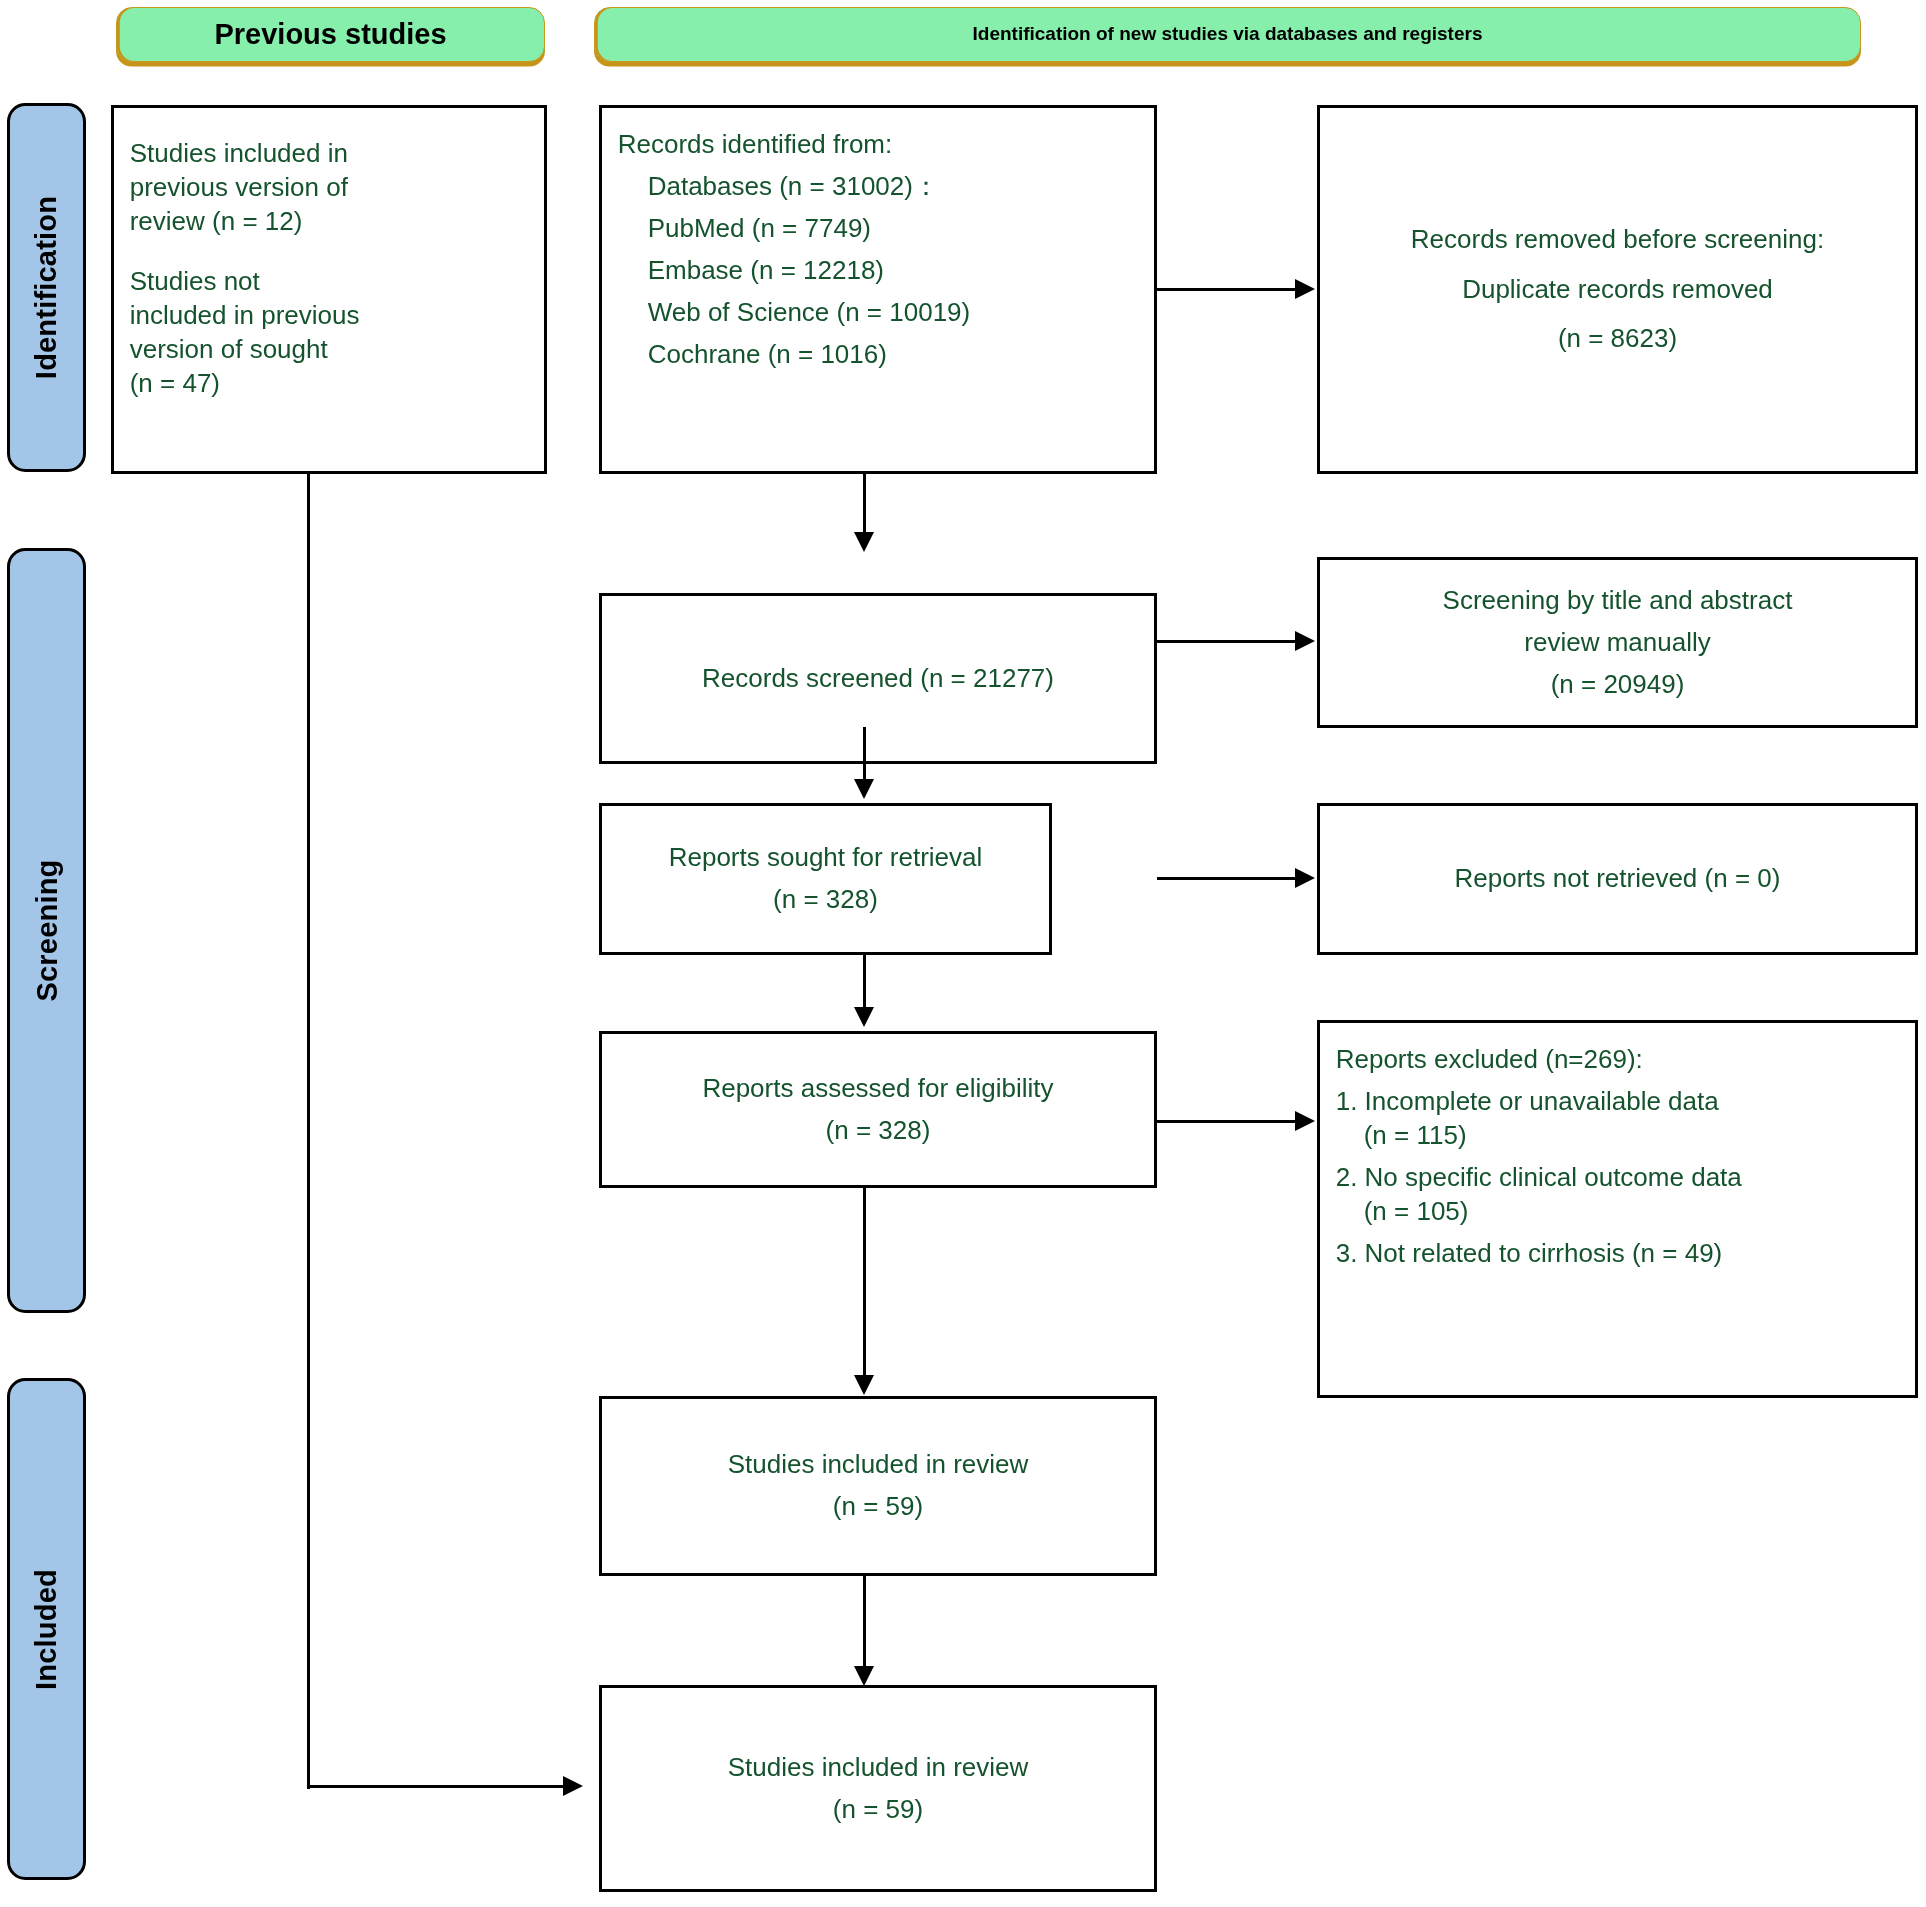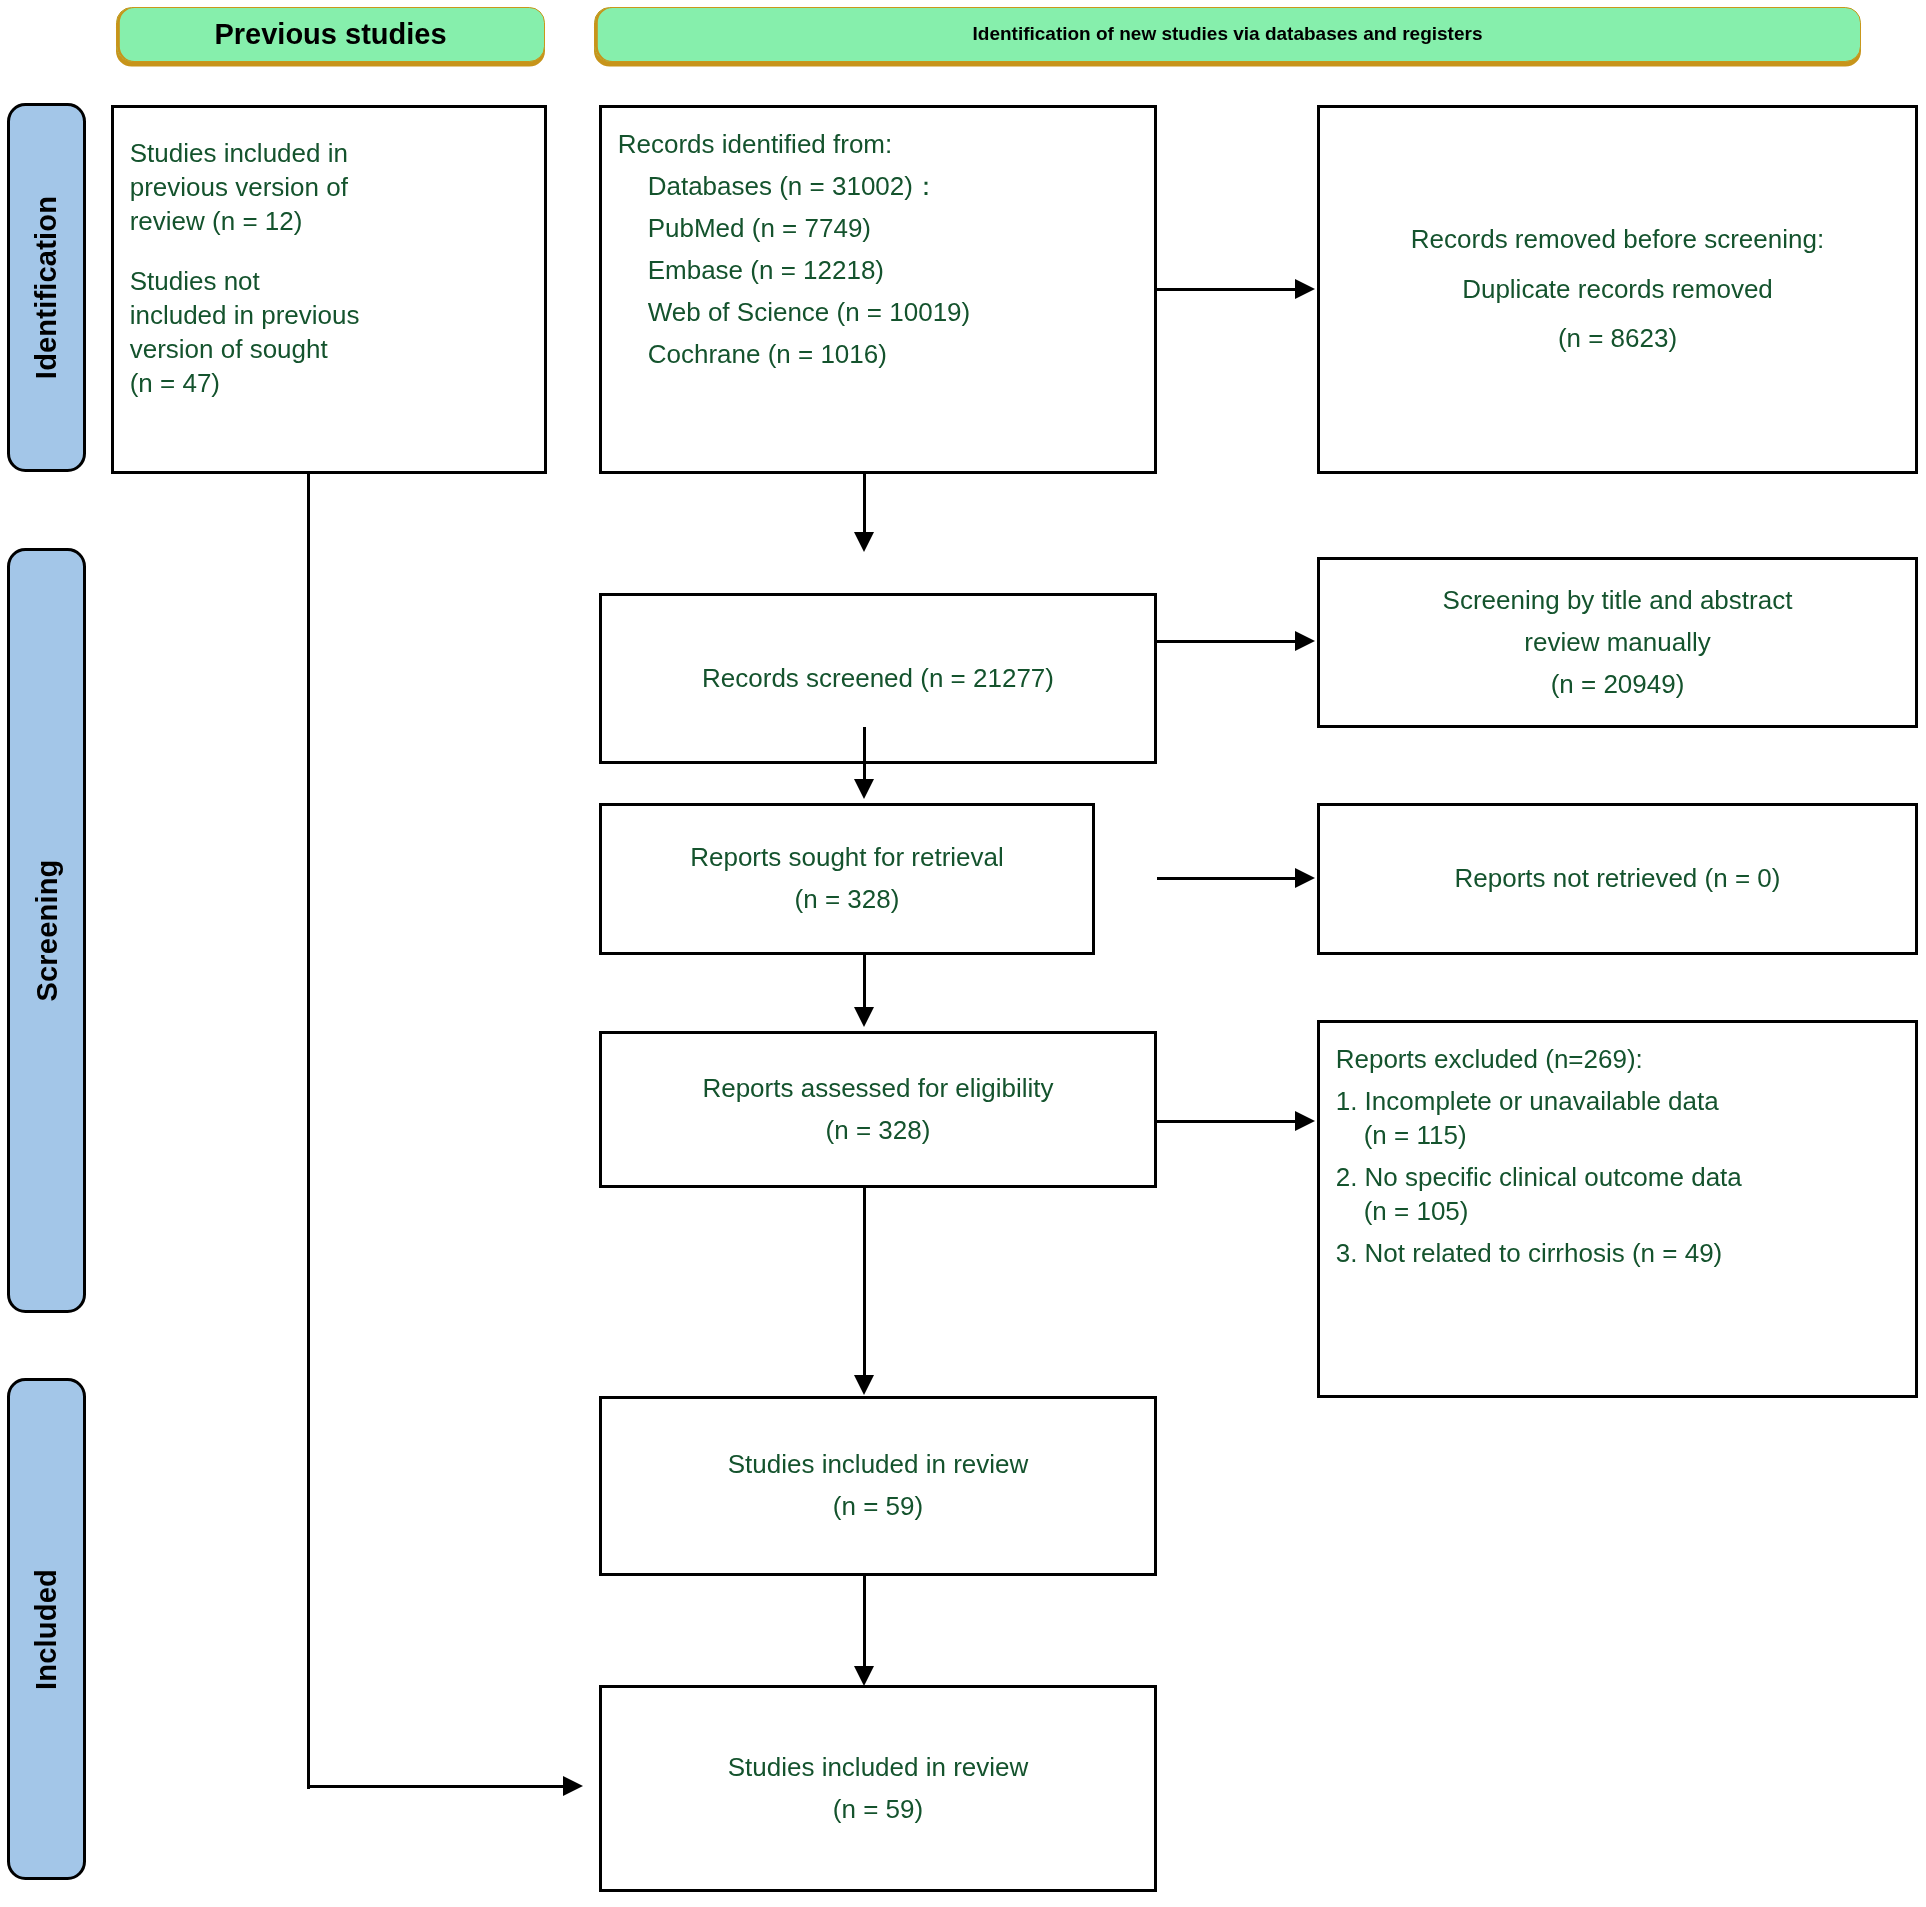--- a/index.html
+++ b/index.html
@@ -180,21 +180,21 @@
     <div class="gap-xs"></div>
     <div class="line center">(n = 20949)</div>
   </div>
 
   <div class="conn hline" style="left:1157px; top:640px; width:138px;"></div>
   <div class="arrow-right" style="left:1295px; top:631px;"></div>
 
   <div class="conn vline" style="left:863px; top:727px; width:3.2px; height:53px;"></div>
   <div class="arrow-down" style="left:854px; top:779px;"></div>
 
-  <div class="nodebox" style="left:599px; top:803px; width:496px; height:152px;">
+  <div class="nodebox" style="left:599px; top:803px; width:453px; height:152px;">
     <div class="line center">Reports sought for retrieval</div>
     <div class="gap-xs"></div>
     <div class="line center">(n = 328)</div>
   </div>
 
   <div class="nodebox" style="left:1317px; top:803px; width:601px; height:152px;">
     <div class="line center">Reports not retrieved (n = 0)</div>
   </div>
 
   <div class="conn hline" style="left:1157px; top:877px; width:138px;"></div>

